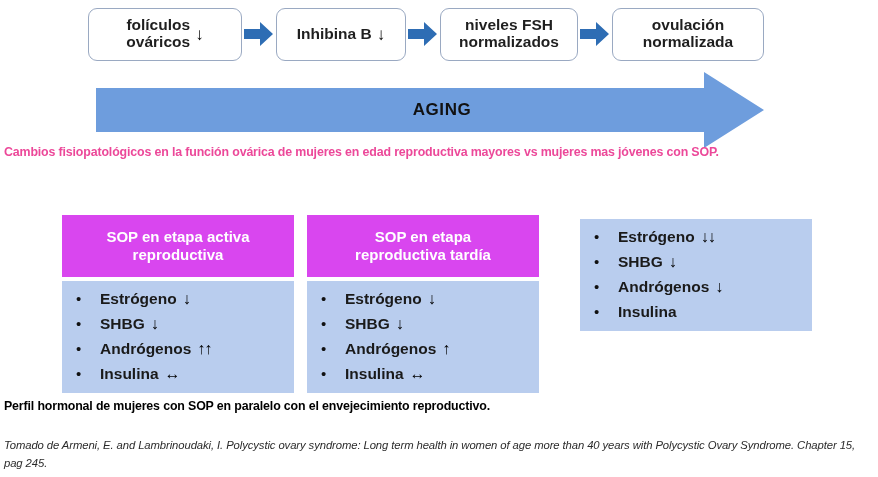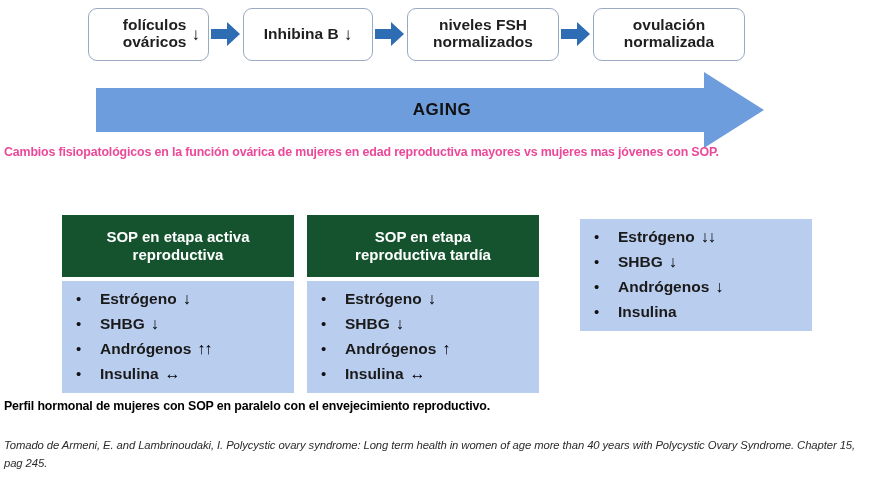--- a/index.html
+++ b/index.html
@@ -45,23 +45,23 @@
     color: #1f1f1f;
     white-space: pre-line;
   }
   .flow-box .arrow-glyph {
     font-size: 17px;
     font-weight: 700;
     line-height: 1;
     margin-left: 5px;
     color: #000;
   }
-  #flow-box-1 { width: 121px; justify-content: flex-end; }
+  #flow-box-1 { width: 154px; }
   #flow-box-2 { width: 130px; }
-  #flow-box-3 { width: 152px; }
+  #flow-box-3 { width: 138px; }
   #flow-box-4 { width: 152px; }
 
   .flow-connector {
     width: 34px;
     height: 30px;
     flex: 0 0 auto;
     display: flex;
     align-items: center;
     justify-content: center;
   }
@@ -115,21 +115,21 @@
   .panel {
     position: absolute;
     top: 0;
     width: 232px;
   }
   #panel-0 { left: 0px; }
   #panel-1 { left: 245px; }
   #panel-2 { left: 518px; }
 
   .panel-header {
-    background: #14532d;
+    background: #d946ef;
     height: 62px;
     display: flex;
     align-items: center;
     justify-content: center;
     box-sizing: border-box;
     padding: 0 6px;
   }
   .panel-header-text {
     color: #ffffff;
     font-size: 15px;

